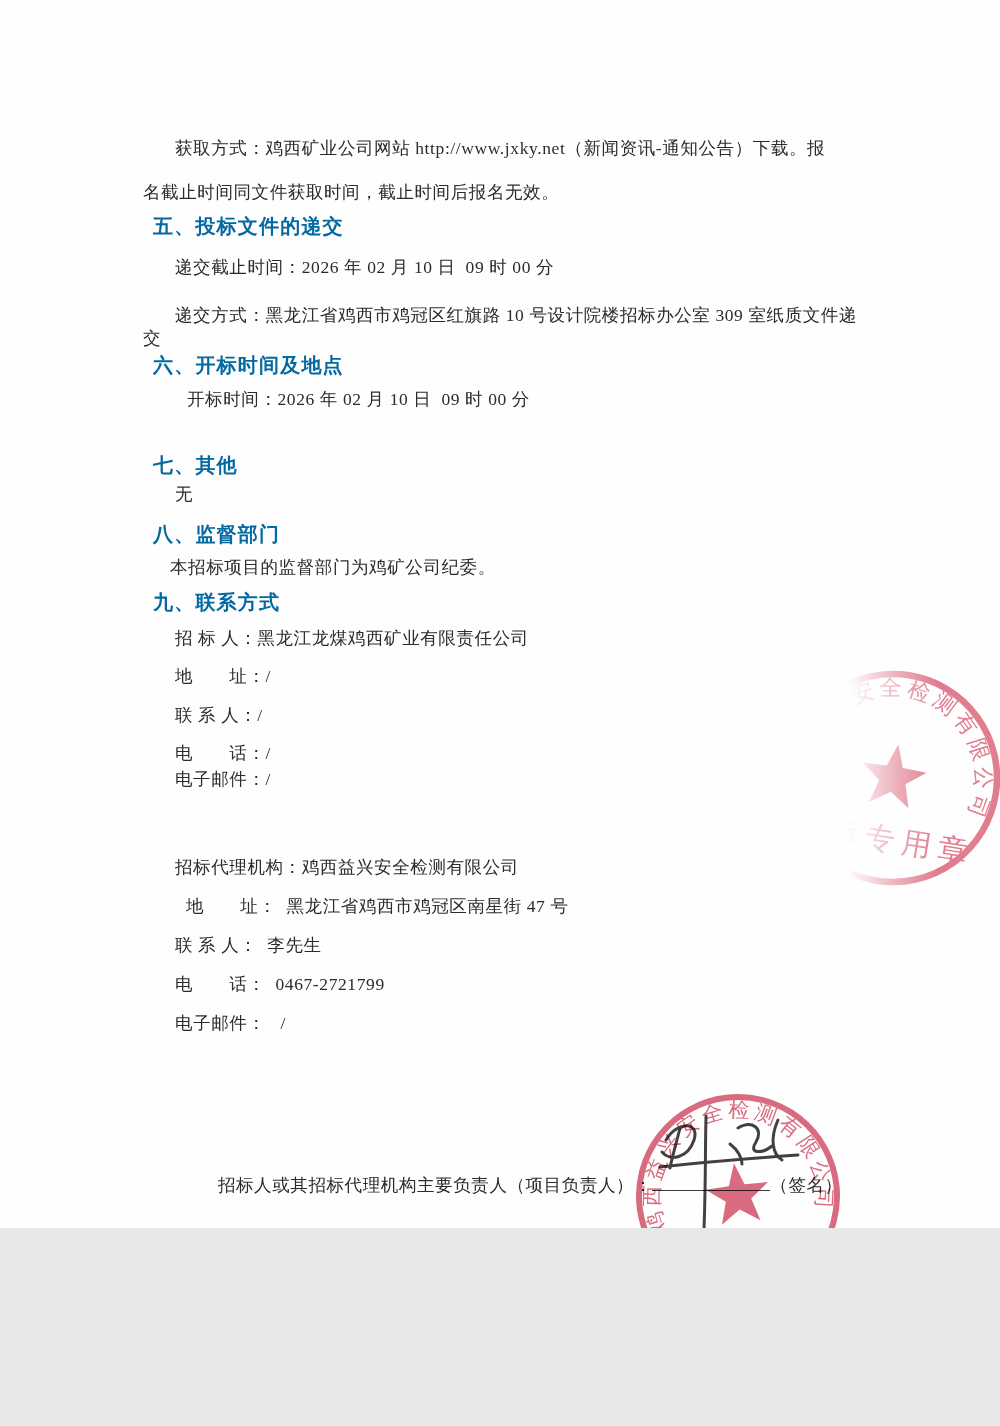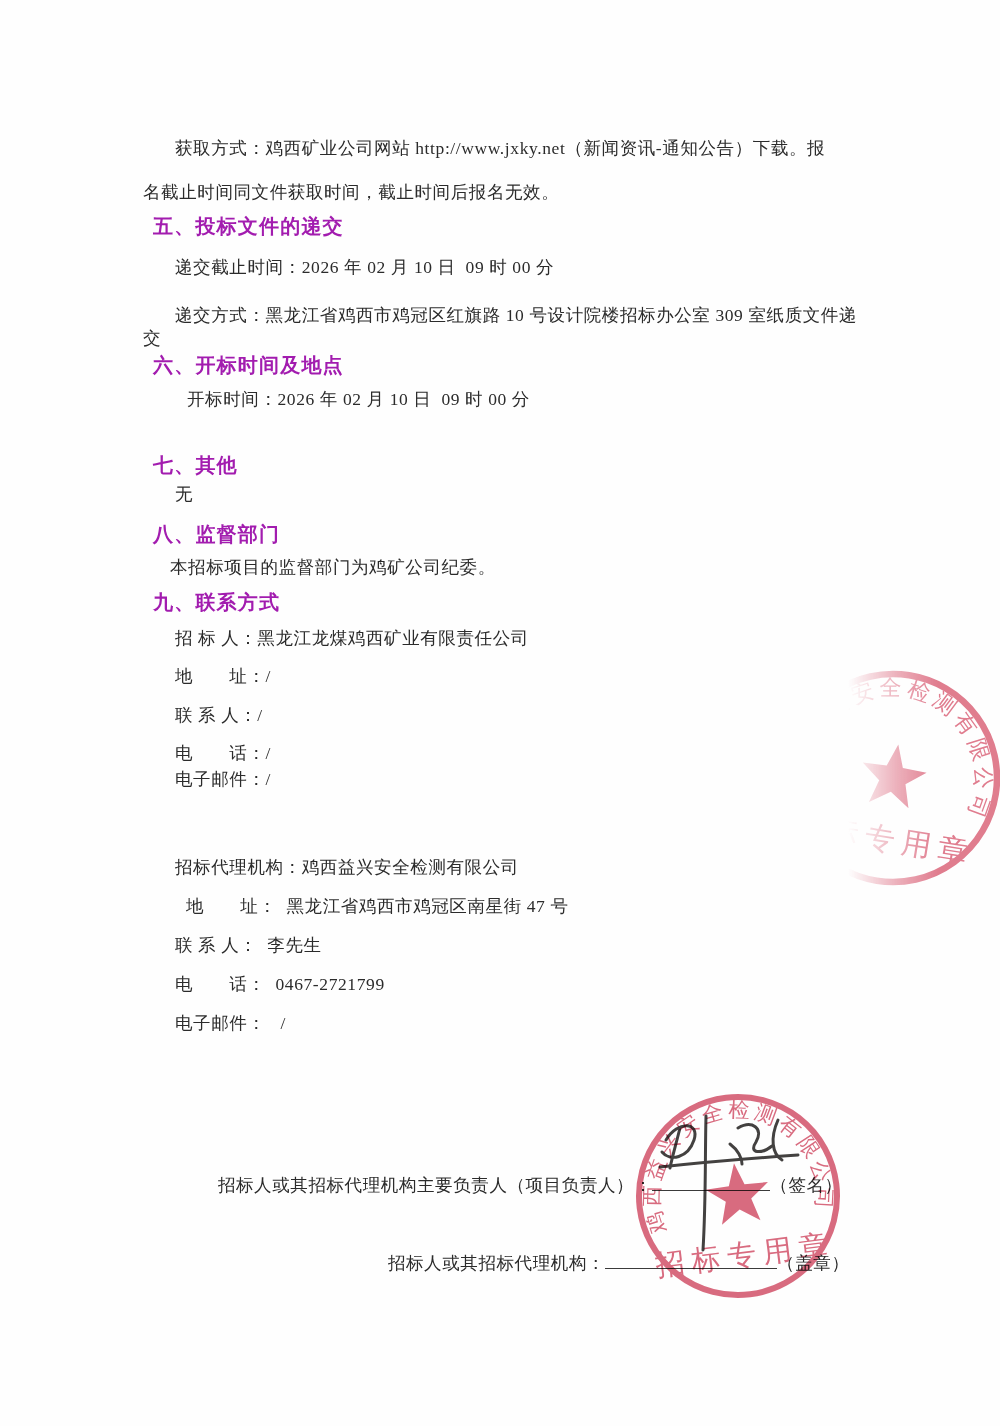--- a/index.html
+++ b/index.html
@@ -1,18 +1,18 @@
 <!DOCTYPE html>
 <html><head>
 <meta charset="utf-8">
 <style>
   html,body{margin:0;padding:0;background:#e8e8e8;}
   .page{
     position:relative;
-    width:1000px;height:1426px;
+    width:1000px;height:1228px;
     margin:0 auto;
     background:#fefefe;
     overflow:hidden;
     font-family:"Liberation Serif","DejaVu Serif",serif;
     color:#2b2b2b;
   }
   .ln{
     position:absolute;
     font-size:17.5px;
     line-height:1.25;
@@ -20,21 +20,21 @@
     letter-spacing:.6px;
     color:#2b2b2b;
   }
   .hd{
     position:absolute;
     font-size:20px;
     font-weight:bold;
     font-family:"Liberation Sans","DejaVu Sans",sans-serif;
     white-space:pre;
     letter-spacing:1.2px;
-    color:#a21caf;
+    color:#0369a1;
   }
   .sigrow{
     position:absolute;
     font-size:17.5px;
     white-space:pre;
     letter-spacing:.6px;
   }
   .sigrow .blank{
     display:inline-block;
     border-bottom:1.6px solid #3a3a3a;

